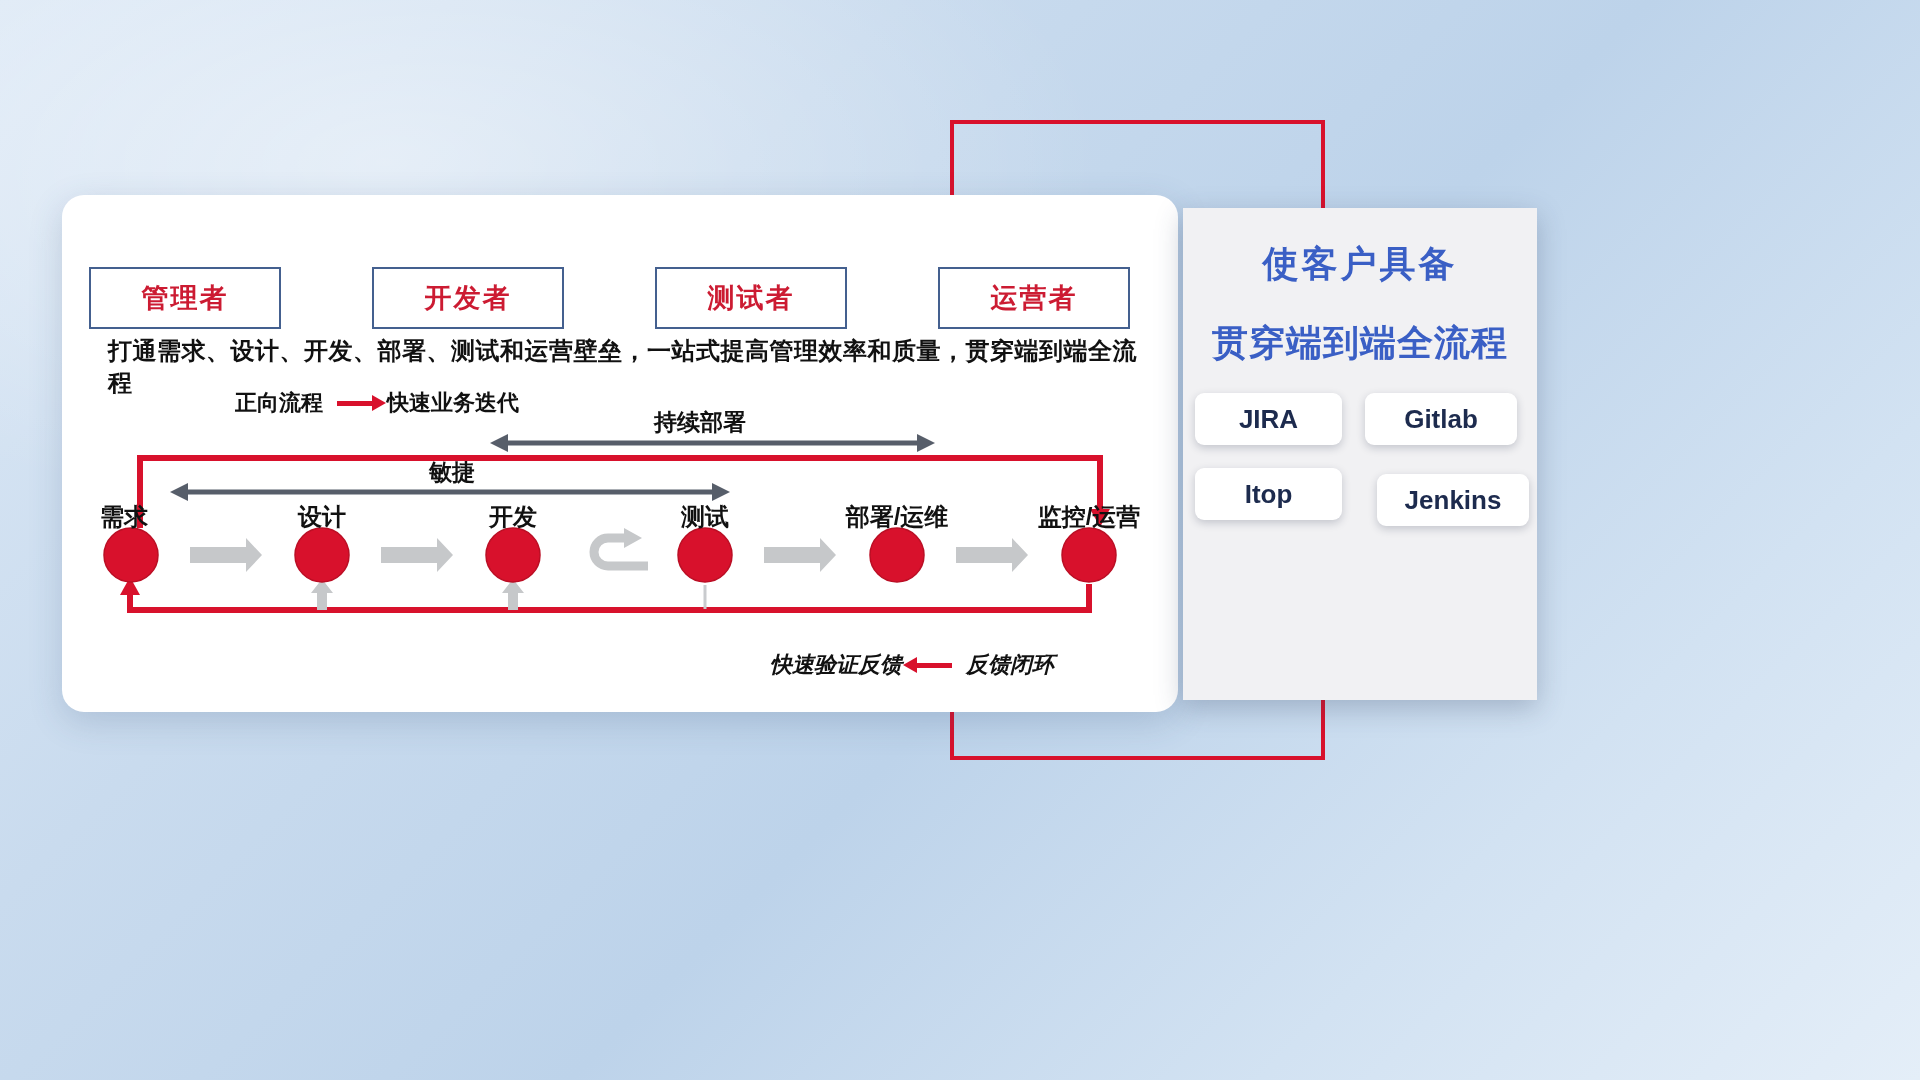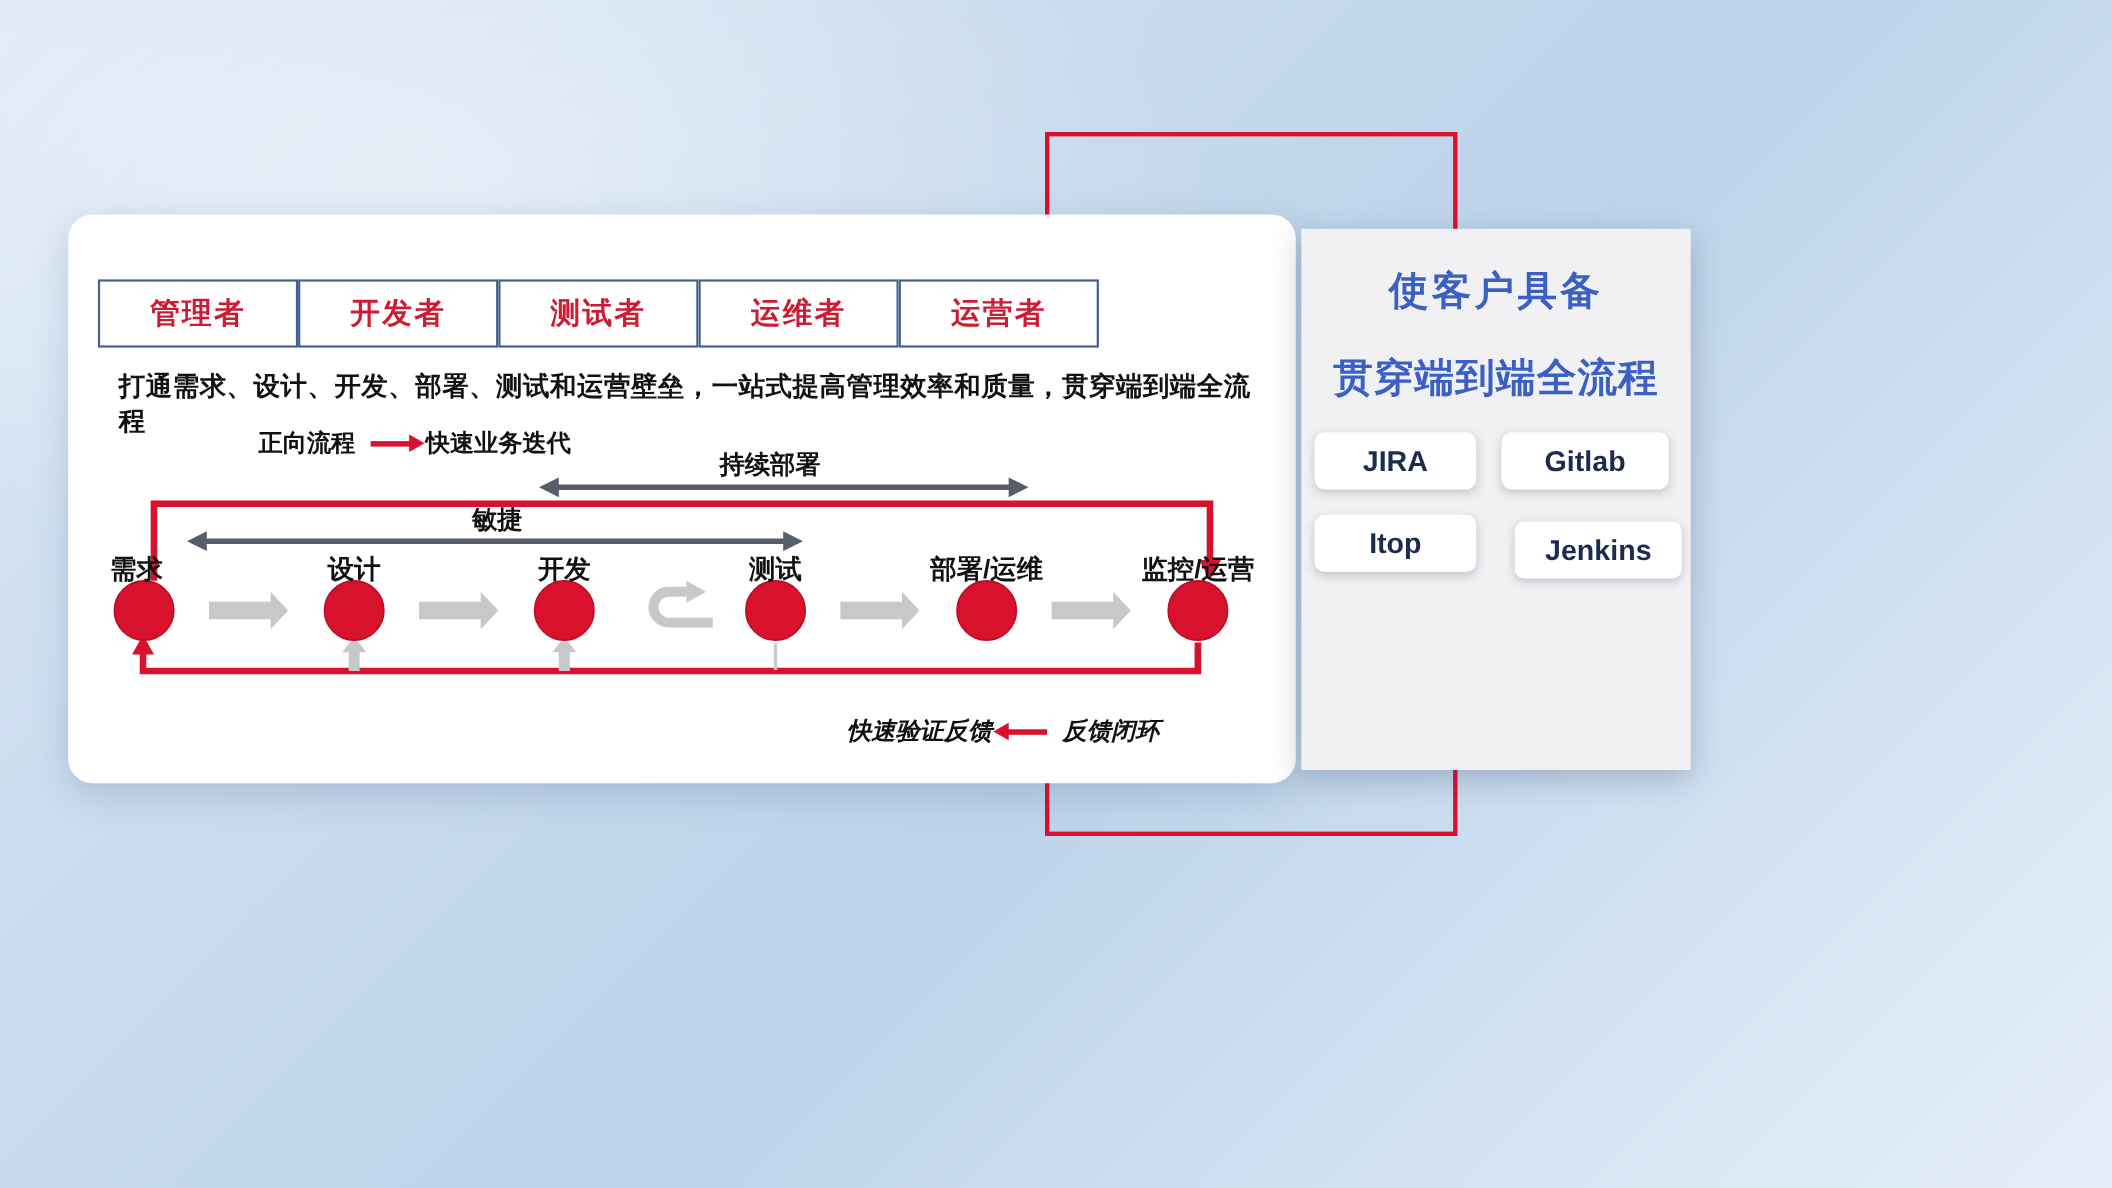--- a/index.html
+++ b/index.html
@@ -22,21 +22,21 @@
   }
 
   
   .card {
     position: absolute; left: 62px; top: 195px; width: 1116px; height: 517px;
     background: #ffffff; border-radius: 22px;
     box-shadow: 0 10px 34px rgba(55,80,120,.20);
   }
 
   
-  .roles { position: absolute; left: 27px; top: 59px; width: 910px; display: flex; justify-content: space-between; }
+  .roles { position: absolute; left: 27px; top: 72px; width: 1041px; display: flex; justify-content: space-between; }
   .role-box {
     width: 192px; height: 62px; border: 2px solid #44608f;
     display: flex; align-items: center; justify-content: center;
     font-size: 27px; font-weight: bold; color: #cc1b32; letter-spacing: 2px;
     background: #fff;
   }
 
   .headline {
     position: absolute; left: 46px; top: 140px; width: 1030px;
     font-size: 24px; font-weight: bold; color: #111; letter-spacing: .5px;
@@ -102,23 +102,20 @@
       <div class="role-box">
           <span>管理者</span>
         </div>
       <div class="role-box">
           <span>开发者</span>
         </div>
       <div class="role-box">
           <span>测试者</span>
         </div>
       <div class="role-box">
-          <span>运维者</span>
-        </div>
-      <div class="role-box">
           <span>运营者</span>
         </div>
     </div>
 
     <div class="headline">打通需求、设计、开发、部署、测试和运营壁垒，一站式提高管理效率和质量，贯穿端到端全流程</div>
 
     <div class="legend legend-forward">
       <span class="lg-label">正向流程</span>
       <span class="arrow-right-red"></span>
       <span class="lg-desc">快速业务迭代</span>

